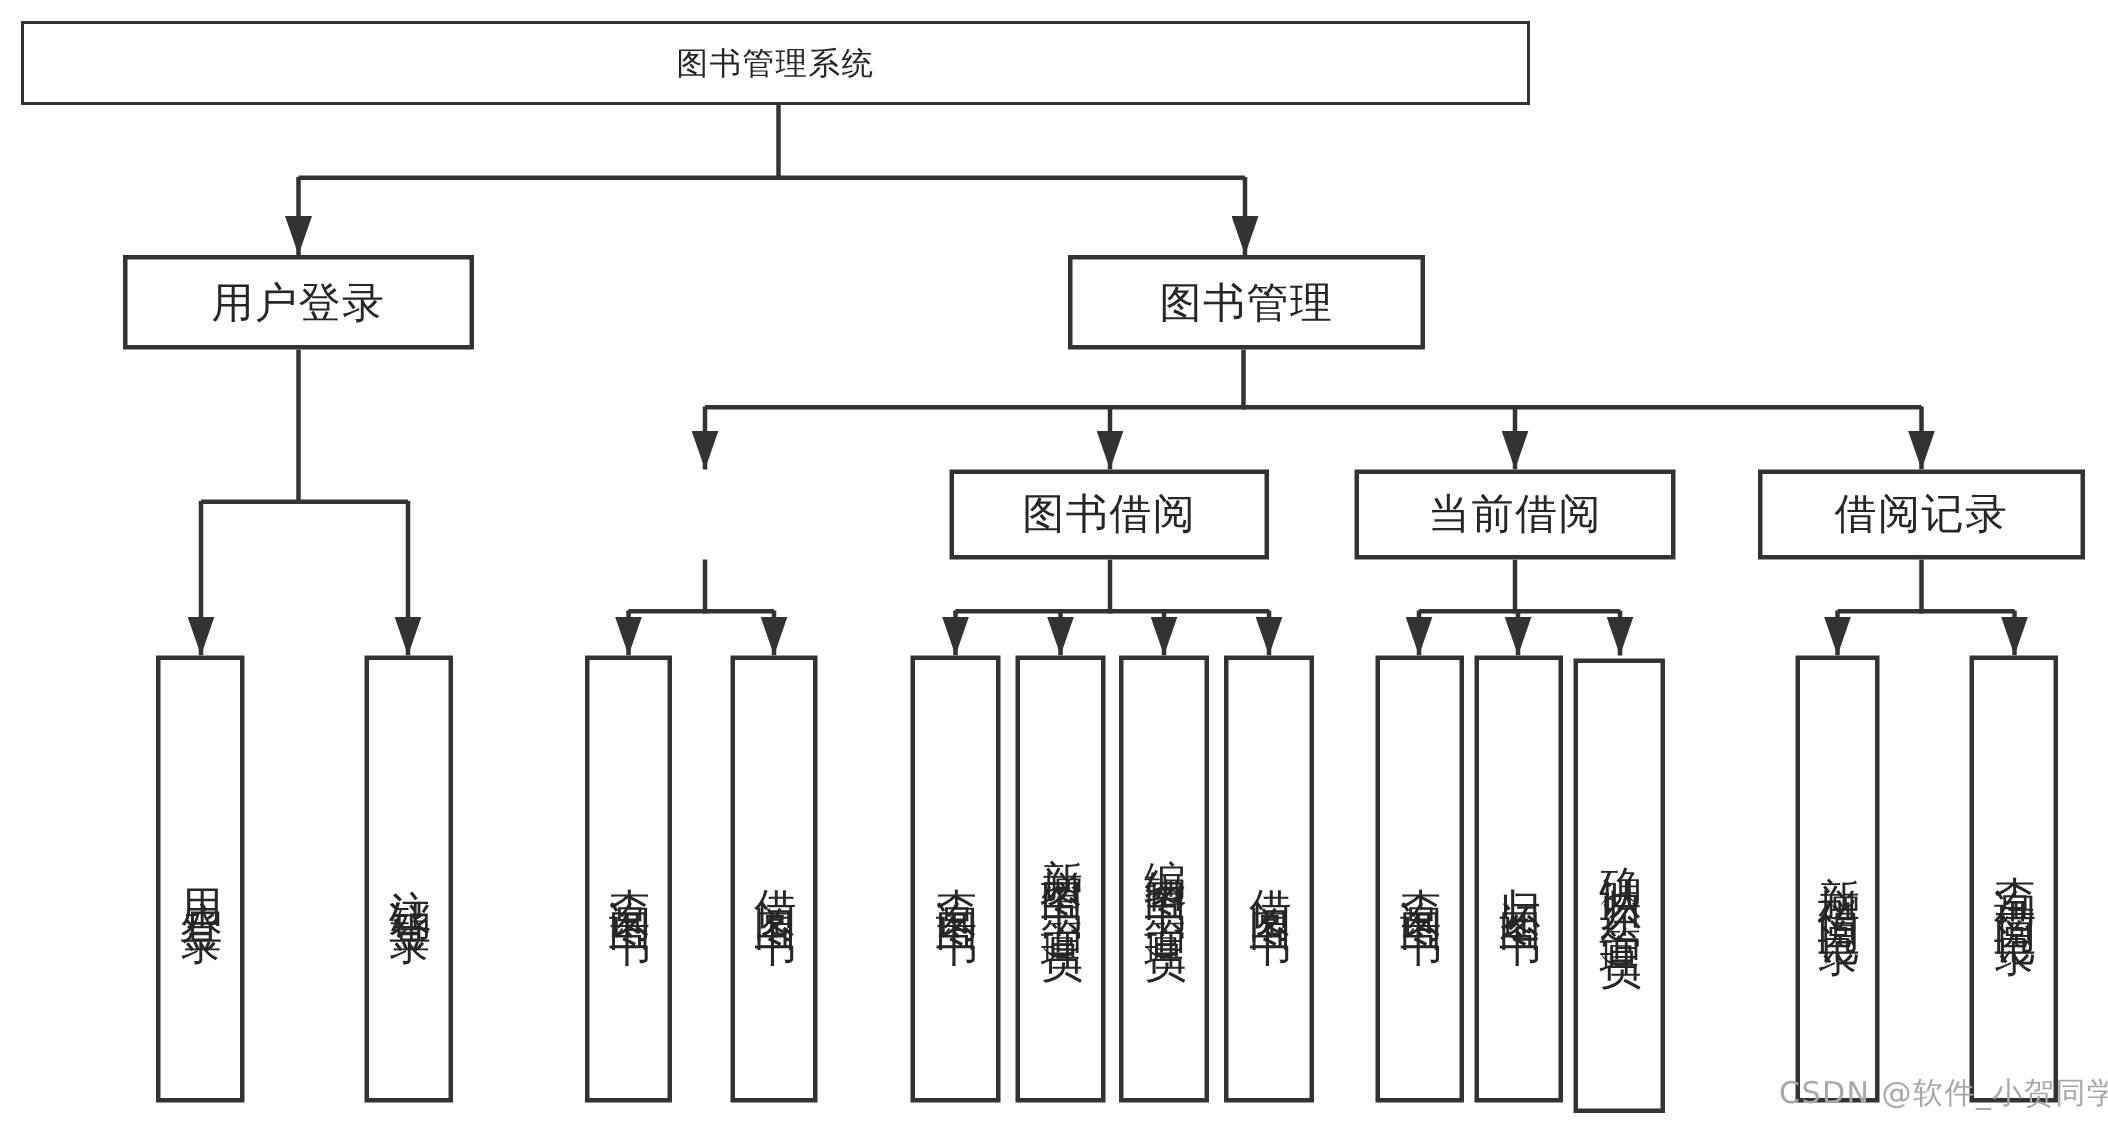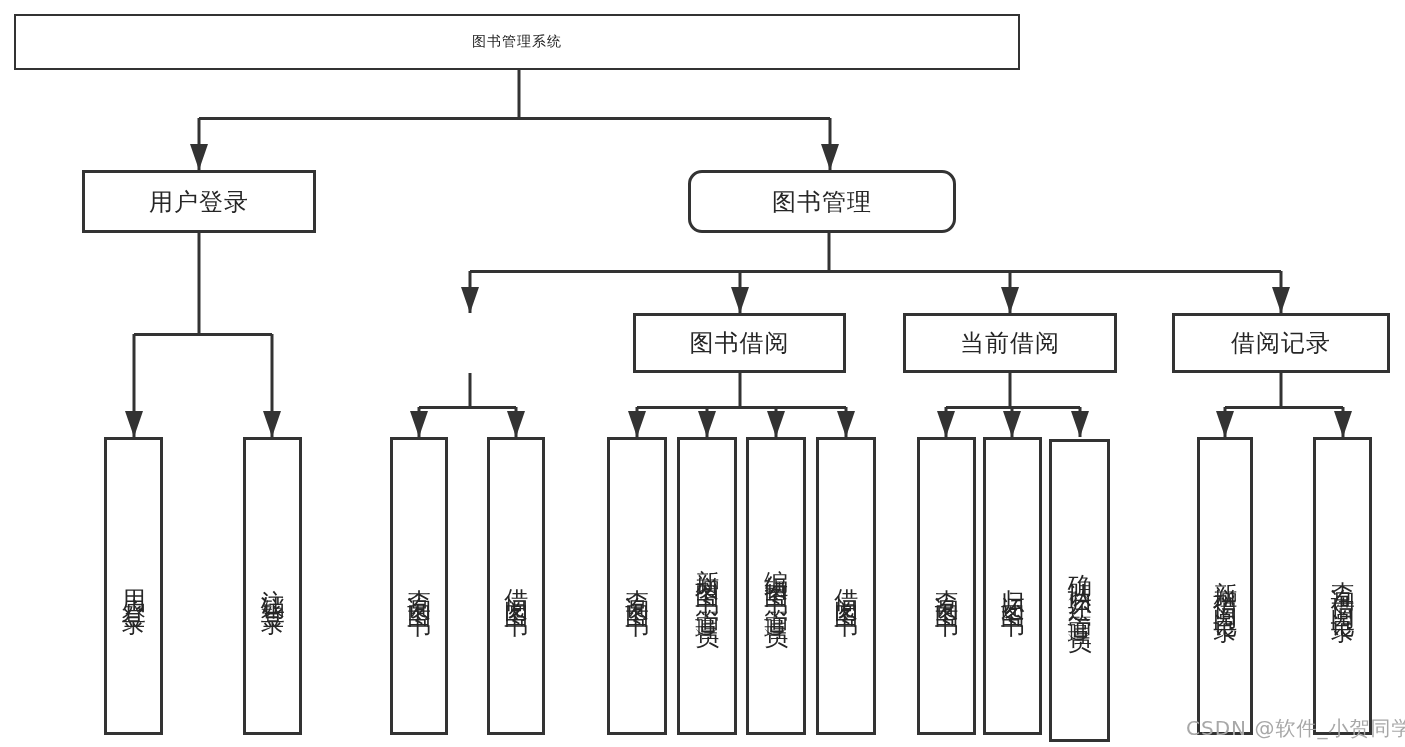--- a/index.html
+++ b/index.html
@@ -13,25 +13,25 @@
   .connectors{position:absolute;left:0;top:0;width:1405px;height:747px;}
   .box{
     position:absolute;
     box-sizing:border-box;
     background:#ffffff;
     border:3px solid #333333;
     display:flex;
     align-items:center;
     justify-content:center;
     color:#262626;
-    font-size:24px;
+    font-size:28px;
     letter-spacing:1px;
     text-align:center;
   }
-  .box.root{border-width:2px;font-size:14px;font-family:Liberation Serif, serif;}
+  .box.root{border-width:2px;font-size:21px;font-family:Liberation Serif, serif;}
   .vtext{
     writing-mode:vertical-lr;
     text-orientation:mixed;
     letter-spacing:8px;
     line-height:1.1;
     white-space:nowrap;
   }
   .watermark{
     position:absolute;
     left:1186px;
@@ -93,21 +93,21 @@
       <path d="M1281,373 V409"></path>
       <path d="M1225,407.5 H1343"></path>
       <path d="M1225,407 V437" marker-end="url(#arrow)"></path>
       <path d="M1343,407 V437" marker-end="url(#arrow)"></path>
     </g>
   </svg>
 
   <div class="box root" style="left:14px;top:14px;width:1006px;height:56px;">图书管理系统</div>
 
   <div class="box" style="left:82px;top:170px;width:234px;height:63px;">用户登录</div>
-  <div class="box" style="left:688px;top:170px;width:268px;height:63px;border-radius:14px;">图书管理</div>
+  <div class="box" style="left:712px;top:170px;width:238px;height:63px;">图书管理</div>
 
   <div class="box" style="left:633px;top:313px;width:213px;height:60px;">图书借阅</div>
   <div class="box" style="left:903px;top:313px;width:214px;height:60px;font-family:Liberation Serif, serif;">当前借阅</div>
   <div class="box" style="left:1172px;top:313px;width:218px;height:60px;">借阅记录</div>
 
   <div class="box" style="left:104px;top:437px;width:59px;height:298px;">
     <span class="vtext">用户登录</span>
   </div>
   <div class="box" style="left:243px;top:437px;width:59px;height:298px;">
     <span class="vtext">注销登录</span>

